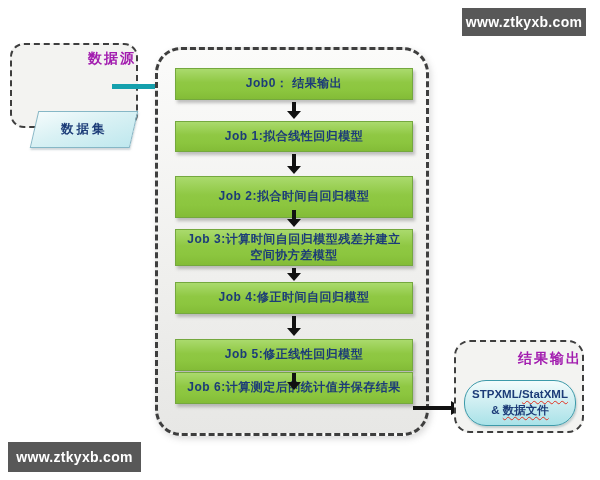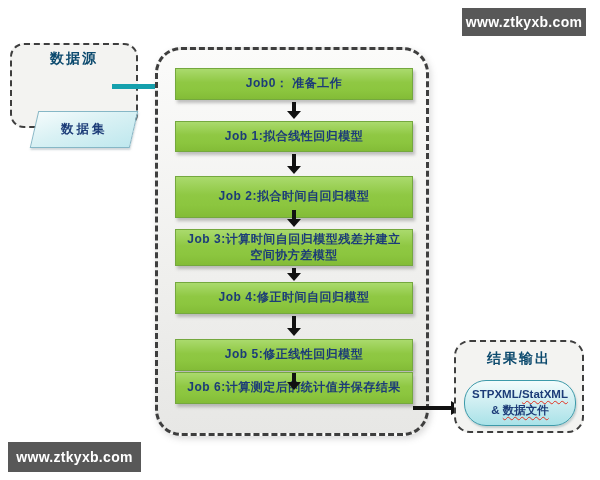--- a/index.html
+++ b/index.html
@@ -14,22 +14,22 @@
   .banner {
     position:absolute; background:#585858; color:#ffffff;
     display:flex; align-items:center; justify-content:center;
     font-size:14px; font-weight:bold; letter-spacing:.3px;
   }
   
   .group {
     position:absolute; border:2.5px dashed #3e3e3e; background:#f3f3f1;
   }
   .group-title {
-    position:absolute; left:0; right:0; text-align:center;
-    color:#0c4a6e; font-size:14px; font-weight:600; letter-spacing:2px;
+    position:absolute; left:0; right:0; text-align:right;
+    color:#a21caf; font-size:14px; font-weight:600; letter-spacing:2px;
   }
   
   .pgram {
     position:absolute; left:22px; top:66px; width:100px; height:37px;
     transform:skewX(-13deg);
     background:linear-gradient(160deg,#f4fbfc 0%,#d9f1f4 45%,#bfe8ee 100%);
     border:1.5px solid #86b7c6;
     display:flex; align-items:center; justify-content:center;
     box-shadow:1px 2px 2px rgba(120,140,150,.35);
   }
@@ -107,21 +107,21 @@
     </div>
   </div>
 
   <div>
     <div class="teal-shaft"></div>
     <div class="teal-head"></div>
   </div>
 
   <div class="main-box"></div>
 
-  <div class="job" style="top:68px;height:32px">Job0： 准备工作</div>
+  <div class="job" style="top:68px;height:32px">Job0： 结果输出</div>
   <div class="job" style="top:121px;height:31px">Job 1:拟合线性回归模型</div>
   <div class="job" style="top:176px;height:42px">Job 2:拟合时间自回归模型</div>
   <div class="job" style="top:229px;height:37px">Job 3:计算时间自回归模型残差并建立空间协方差模型</div>
   <div class="job" style="top:282px;height:32px">Job 4:修正时间自回归模型</div>
   <div class="job" style="top:339px;height:32px">Job 5:修正线性回归模型</div>
   <div class="job" style="top:372px;height:32px">Job 6:计算测定后的统计值并保存结果</div>
 
   <div class="varrow" style="left:287px;top:102px;height:17px">
     <div class="varrow-shaft"></div>
       <div class="varrow-head"></div>

